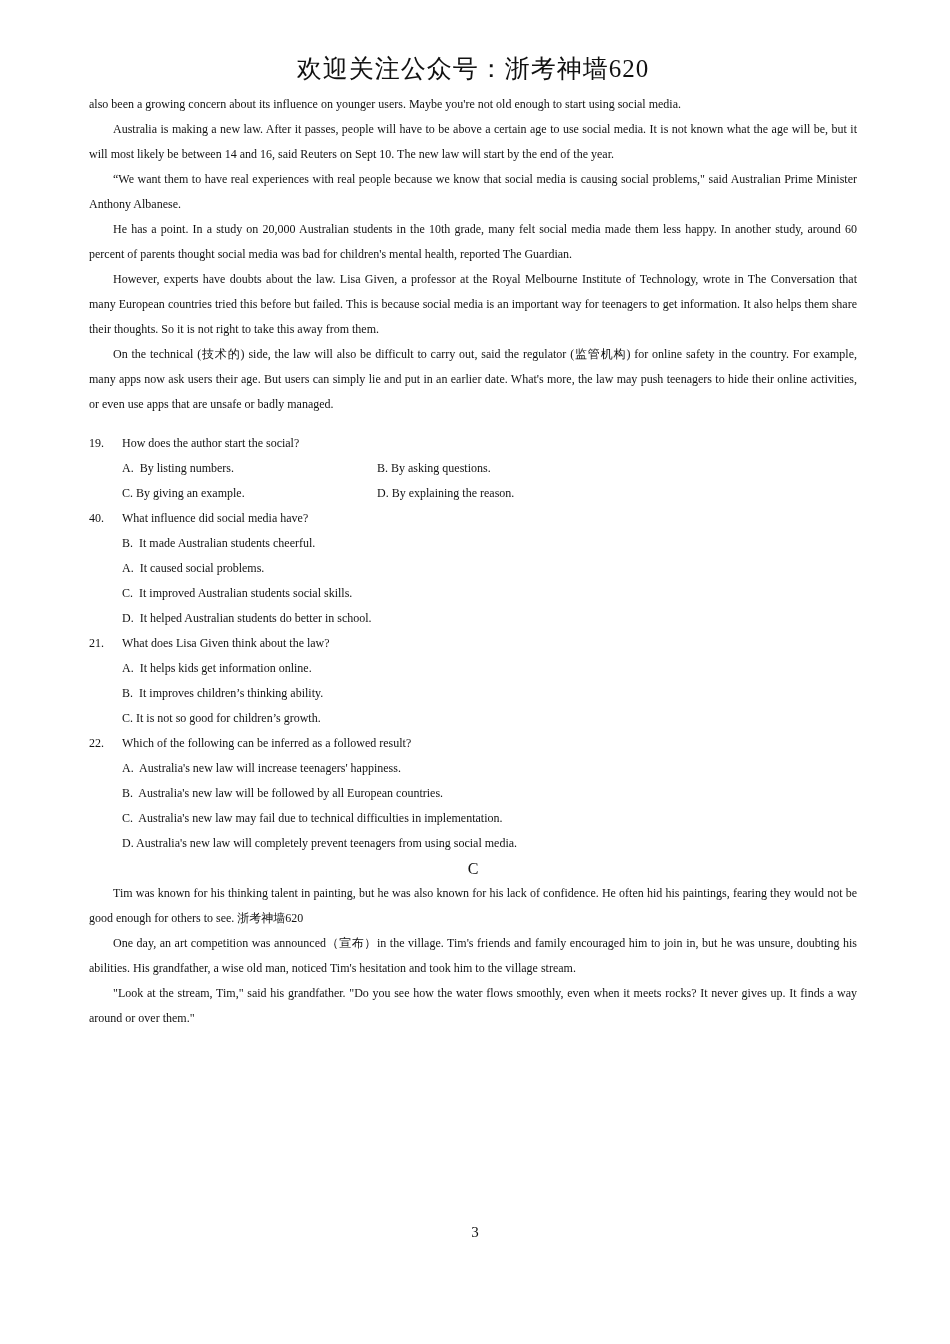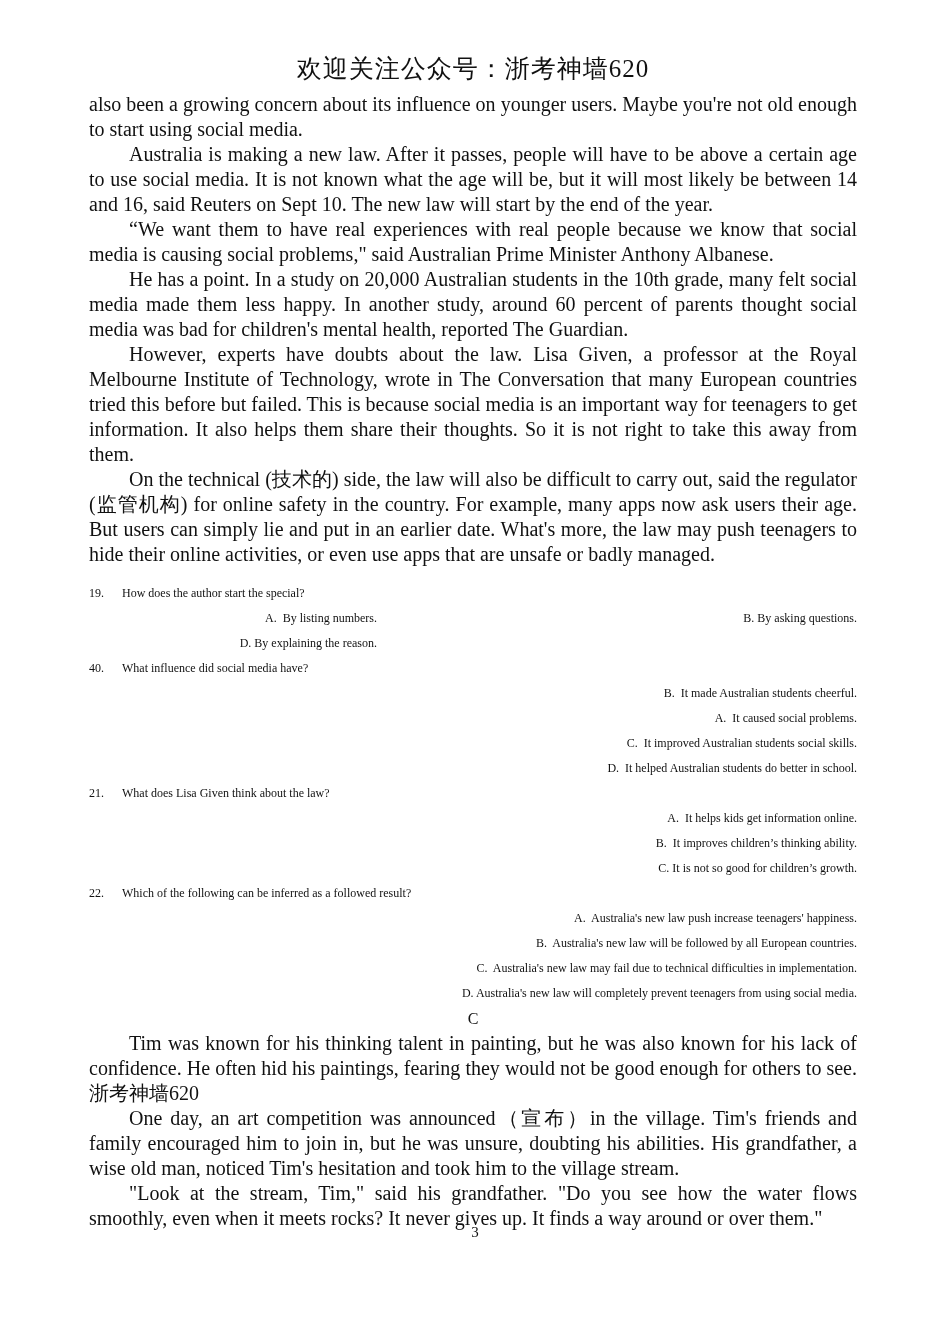--- a/index.html
+++ b/index.html
@@ -20,21 +20,21 @@
   }
   .header-title {
     text-align: center;
     font-size: 25px;
     line-height: 26px;
     margin-bottom: 10px;
     letter-spacing: 1px;
   }
   .para {
     margin: 0;
-    font-size: 20px;
+    font-size: 12px;
     line-height: 25px;
     text-align: justify;
     text-indent: 2em;
   }
   .para.no-indent {
     text-indent: 0;
   }
   .gap-before-questions {
     height: 14px;
   }
@@ -47,21 +47,20 @@
   }
   .q-num {
     width: 33px;
     flex-shrink: 0;
   }
   .q-stem {
     white-space: pre-wrap;
   }
   .options {
     margin-left: 33px;
-    text-align: right;
   }
   .option {
     display: block;
     white-space: pre-wrap;
   }
   .options.two-col {
     display: grid;
     grid-template-columns: 255px 1fr;
   }
   .section-heading {
@@ -95,25 +94,26 @@
     <p class="para">On the technical (技术的) side, the law will also be difficult to carry out, said the regulator (监管机构) for online safety in the country. For example, many apps now ask users their age. But users can simply lie and put in an earlier date. What's more, the law may push teenagers to hide their online activities, or even use apps that are unsafe or badly managed.</p>
   </div>
 
   <div class="gap-before-questions"></div>
 
   <div class="questions">
 
     <div class="question">
       <div class="q-line">
         <span class="q-num">19.</span>
-        <span class="q-stem">How does the author start the special?</span>
+        <span class="q-stem">How does the author start the social?</span>
       </div>
       <div class="options two-col">
         <span class="option">A.  By listing numbers.</span>
         <span class="option">B. By asking questions.</span>
+        <span class="option">C. By giving an example.</span>
         <span class="option">D. By explaining the reason.</span>
       </div>
     </div>
 
     <div class="question">
       <div class="q-line">
         <span class="q-num">40.</span>
         <span class="q-stem">What influence did social media have?</span>
       </div>
       <div class="options">
@@ -135,21 +135,21 @@
         <span class="option">C. It is not so good for children’s growth.</span>
       </div>
     </div>
 
     <div class="question">
       <div class="q-line">
         <span class="q-num">22.</span>
         <span class="q-stem">Which of the following can be inferred as a followed result?</span>
       </div>
       <div class="options">
-        <span class="option">A.  Australia's new law push increase teenagers' happiness.</span>
+        <span class="option">A.  Australia's new law will increase teenagers' happiness.</span>
         <span class="option">B.  Australia's new law will be followed by all European countries.</span>
         <span class="option">C.  Australia's new law may fail due to technical difficulties in implementation.</span>
         <span class="option">D. Australia's new law will completely prevent teenagers from using social media.</span>
       </div>
     </div>
 
   </div>
 
   <div class="section-heading">C</div>
 

